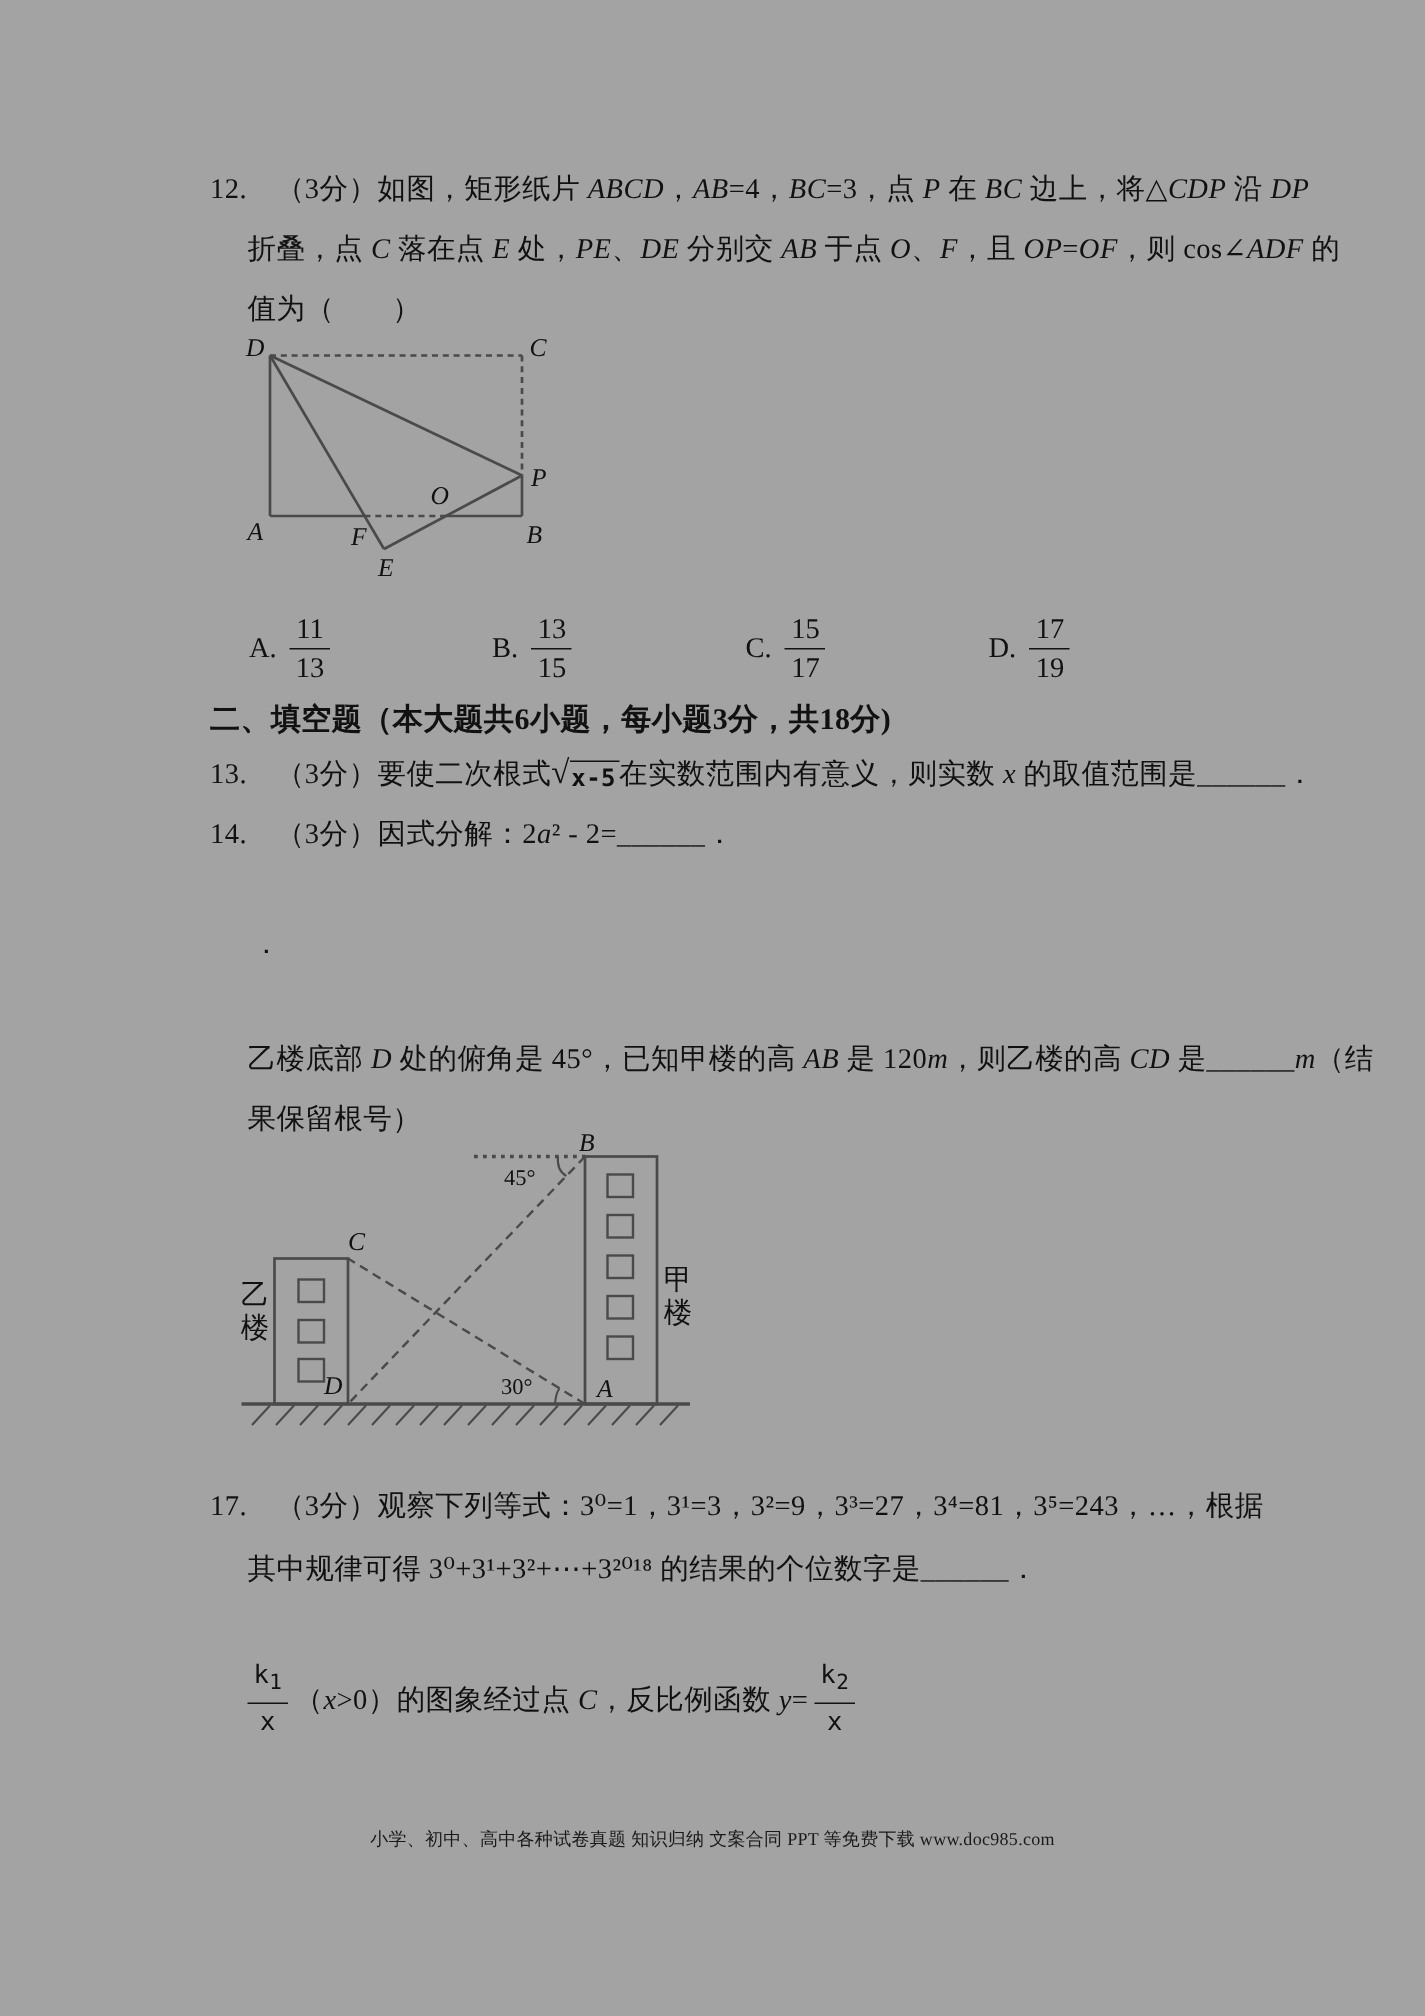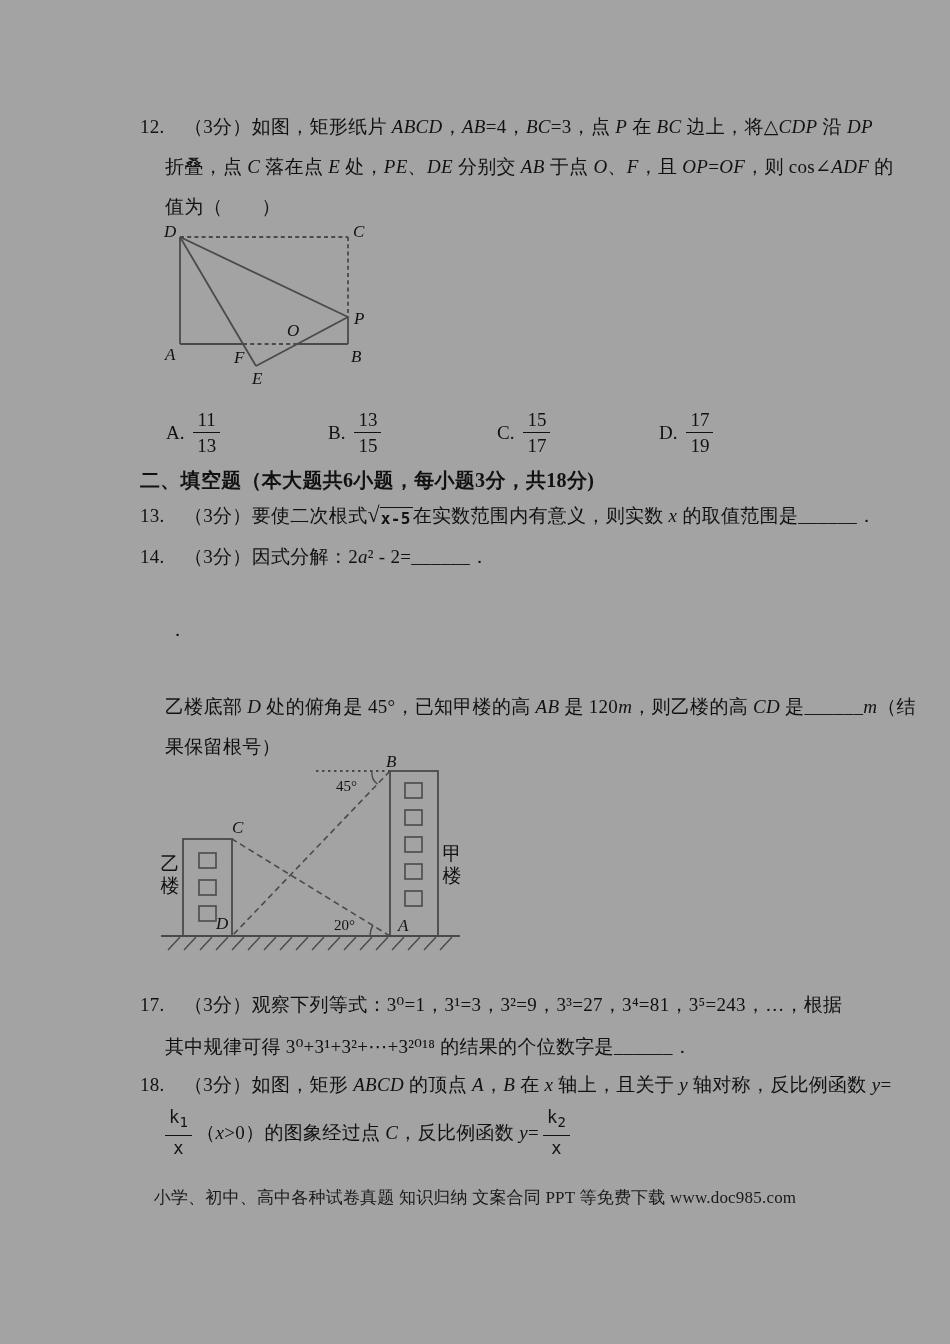--- a/index.html
+++ b/index.html
@@ -52,21 +52,21 @@
     font-size:19px;line-height:22px;
     word-break:break-all;text-align:center;
     font-style:normal;
   }
   svg line,svg rect,svg path{stroke:#4a4a4a;}
   
   .mathrow{position:absolute;display:flex;align-items:center;font-size:19px;letter-spacing:0.3px;}
   
   .footer{
     position:absolute;left:0;width:950px;text-align:center;
-    font-size:17px;color:#1a1a1a;letter-spacing:0.2px;
+    font-size:12px;color:#1a1a1a;letter-spacing:0.2px;margin-top:32px;
   }
 </style>
 </head>
 <body>
 
 <div id="page">
 
   <div class="tline" style="left:140px;top:115px;">12.　（3分）如图，矩形纸片 <i>ABCD</i>，<i>AB</i>=4，<i>BC</i>=3，点 <i>P</i> 在 <i>BC</i> 边上，将△<i>CDP</i> 沿 <i>DP</i></div>
   <div class="tline" style="left:165px;top:155px;">折叠，点 <i>C</i> 落在点 <i>E</i> 处，<i>PE</i>、<i>DE</i> 分别交 <i>AB</i> 于点 <i>O</i>、<i>F</i>，且 <i>OP</i>=<i>OF</i>，则 cos∠<i>ADF</i> 的</div>
   <div class="tline" style="left:165px;top:195px;">值为（　　）</div>
@@ -159,29 +159,28 @@
       <line x1="232" y1="183" x2="74" y2="86" stroke-width="1.6" stroke-dasharray="6 4"></line>
 
       <path d="M214 18 Q213 27 219.5 31" stroke-width="1.4"></path>
       <path d="M212 183 Q212.5 176 215 172.5" stroke-width="1.4"></path>
     </svg>
     <span class="fig-label" style="left:228px;top:0px;">B</span>
     <span class="fig-label" style="left:240px;top:164px;">A</span>
     <span class="fig-label" style="left:74px;top:66px;">C</span>
     <span class="fig-label" style="left:58px;top:162px;">D</span>
     <span class="fig-label roman" style="left:178px;top:24px;text-align:right;">45°</span>
-    <span class="fig-label roman" style="left:176px;top:163px;">20°</span>
+    <span class="fig-label roman" style="left:176px;top:163px;">30°</span>
     <span class="vert-label" style="left:1px;top:100px;">乙楼</span>
     <span class="vert-label" style="left:283px;top:90px;">甲楼</span>
   </div>
 
   <div class="tline" style="left:140px;top:993px;">17.　（3分）观察下列等式：3⁰=1，3¹=3，3²=9，3³=27，3⁴=81，3⁵=243，…，根据</div>
   <div class="tline" style="left:165px;top:1035px;">其中规律可得 3⁰+3¹+3²+⋯+3²⁰¹⁸ 的结果的个位数字是______．</div>
 
-  <div class="tline" style="left:140px;top:1073px;">18.　（3分）如图，矩形 <i>ABCD</i> 的顶点 <i>A</i>，<i>B</i> 在 <i>x</i> 轴上，且关于 <i>y</i> 轴对称，反比例函数 <i>y</i>=</div>
   <div class="mathrow" style="left:165px;top:1102px;height:62px;">
     <span class="frac kfrac" style="margin-left:0;">
       <span class="num"><span>k</span><span class="sub">1</span></span>
       <span class="den">x</span>
     </span>
     <span>（<i>x</i>&gt;0）的图象经过点 <i>C</i>，反比例函数 <i>y</i>=</span>
     <span class="frac kfrac">
       <span class="num"><span>k</span><span class="sub">2</span></span>
       <span class="den">x</span>
     </span>

